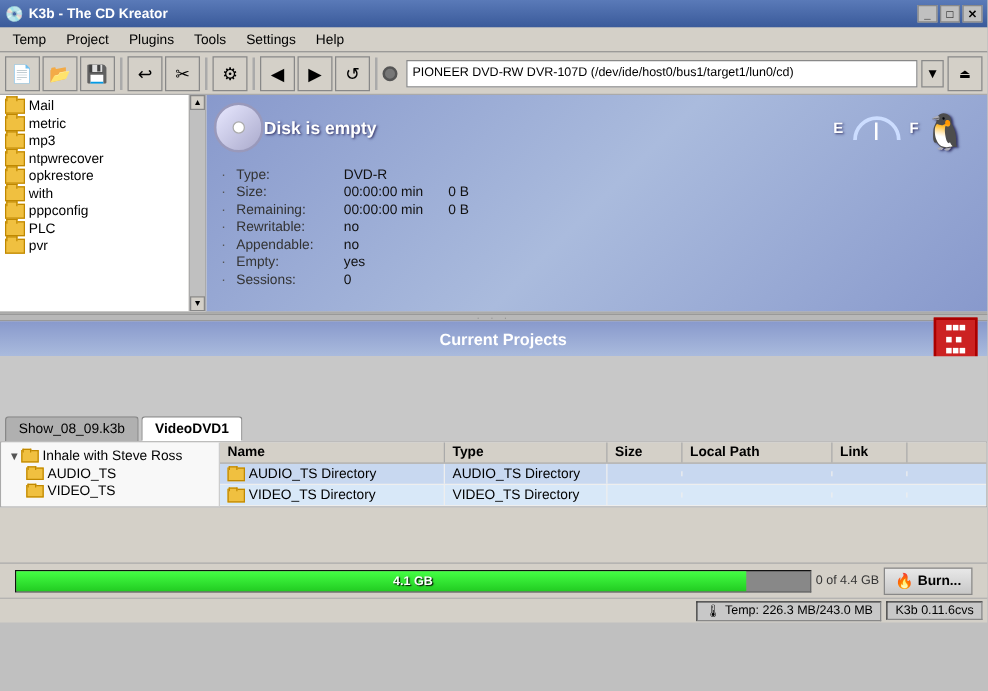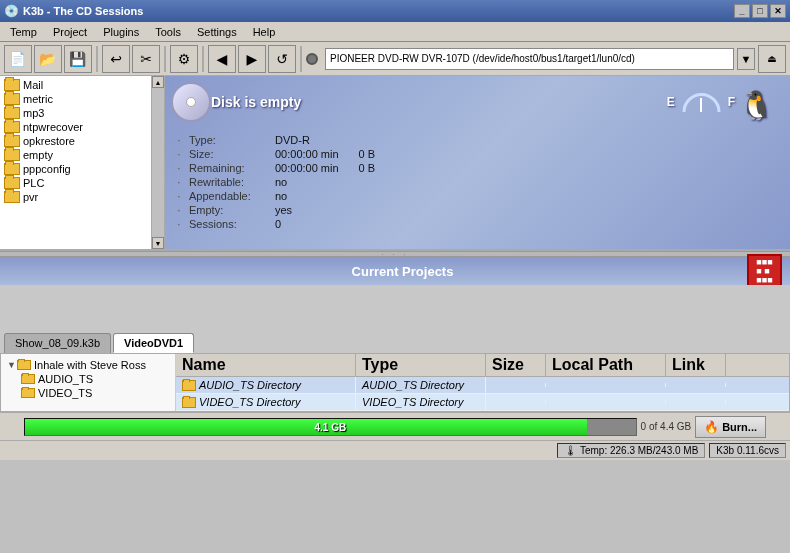--- a/index.html
+++ b/index.html
@@ -66,41 +66,41 @@
     #project-tree { width: 175px; border-right: 1px solid #ccc; padding: 4px; background: #f8f8f8; }
     .project-item { display: flex; align-items: center; font-size: 11px; padding: 1px 2px; cursor: pointer; }
     .project-item .expand-icon { width: 10px; color: #555; font-size: 9px; }
     .project-sub { padding-left: 14px; }
     .small-folder { width: 14px; height: 10px; background: #f0c040; border: 1px solid #c08800; margin-right: 3px; flex-shrink: 0; position: relative; }
     .small-folder::before { content: ''; position: absolute; top: -2px; left: 0; width: 5px; height: 2px; background: #f0c040; border: 1px solid #c08800; border-bottom: none; }
 
     
     #project-table { flex: 1; display: flex; flex-direction: column; }
     #table-header { display: flex; background: #d4d0c8; border-bottom: 1px solid #aaa; }
-    .th { padding: 2px 6px; font-size: 16px; border-right: 1px solid #aaa; font-weight: bold; flex-shrink: 0; }
+    .th { padding: 2px 6px; font-size: 11px; border-right: 1px solid #aaa; font-weight: bold; flex-shrink: 0; }
     .th-name { width: 180px; }
     .th-type { width: 130px; }
     .th-size { width: 60px; }
     .th-lpath { width: 120px; }
     .th-link { width: 60px; }
-    #table-body { flex: 1; overflow-y: auto; font-style: italic; }
+    #table-body { flex: 1; overflow-y: auto; }
     .tr { display: flex; align-items: center; border-bottom: 1px solid #eee; }
     .tr.selected { background: #c8d8f0; }
     .tr.selected2 { background: #d8e8f8; }
     .td { padding: 2px 6px; font-size: 11px; border-right: 1px solid #eee; flex-shrink: 0; white-space: nowrap; overflow: hidden; text-overflow: ellipsis; }
     .td-name { width: 180px; display: flex; align-items: center; gap: 3px; }
     .td-type { width: 130px; }
     .td-size { width: 60px; }
     .td-lpath { width: 120px; }
     .td-link { width: 60px; }
     .row-icon { width: 14px; height: 11px; background: #f0c040; border: 1px solid #c08800; flex-shrink: 0; position: relative; }
     .row-icon::before { content: ''; position: absolute; top: -2px; left: 0; width: 5px; height: 2px; background: #f0c040; border: 1px solid #c08800; border-bottom: none; }
 
     
-    #progress-bar-area { height: 28px; background: #d4d0c8; border-top: 1px solid #aaa; display: flex; align-items: center; padding: 3px 24px; gap: 4px; }
+    #progress-bar-area { height: 28px; background: #d4d0c8; border-top: 1px solid #aaa; display: flex; align-items: center; padding: 3px 12px; gap: 4px; margin-top: 44px; }
     #progress-track { flex: 1; height: 18px; background: #888; border: 1px inset #666; position: relative; }
     #progress-fill { height: 100%; background: linear-gradient(to bottom, #44ff44, #22cc22); width: 92%; }
     #progress-label { position: absolute; width: 100%; text-align: center; top: 0; line-height: 18px; font-size: 10px; font-weight: bold; color: white; text-shadow: 1px 1px 1px #000; }
     #progress-extra { display: flex; align-items: center; gap: 2px; font-size: 10px; }
     #burn-btn { padding: 3px 8px; background: linear-gradient(to bottom, #e8e8e8, #c8c8c8); border: 1px solid #888; cursor: pointer; font-size: 11px; font-weight: bold; display: flex; align-items: center; gap: 3px; }
     .fire-icon { font-size: 12px; }
 
     
     #status-bar { height: 20px; background: #d4d0c8; border-top: 1px solid #aaa; display: flex; align-items: center; justify-content: flex-end; padding: 0 4px; font-size: 10px; gap: 4px; }
     .status-segment { border: 1px inset #888; padding: 1px 6px; background: #c8c8c8; display: flex; align-items: center; gap: 3px; }
@@ -115,21 +115,21 @@
     #bottom-resize { height: 6px; background: #b8b8b8; border-top: 1px solid #999; border-bottom: 1px solid #999; cursor: row-resize; display: flex; align-items: center; justify-content: center; }
 
     .dots3 { color: #888; font-size: 8px; letter-spacing: 3px; }
   </style>
 </head>
 <body>
 
 <div id="title-bar">
   <div class="title-text">
     <span style="font-size:12px;">💿</span>
-    <span>K3b - The CD Sessions</span>
+    <span>K3b - The CD Kreator</span>
   </div>
   <div class="win-controls">
     <div class="win-btn">_</div>
     <div class="win-btn">□</div>
     <div class="win-btn">✕</div>
   </div>
 </div>
 
 <div id="menu-bar">
   <span>Temp</span>
@@ -182,21 +182,21 @@
       <div class="tree-item">
         <div class="folder-icon"></div>
         <span>ntpwrecover</span>
       </div>
       <div class="tree-item">
         <div class="folder-icon"></div>
         <span>opkrestore</span>
       </div>
       <div class="tree-item">
         <div class="folder-icon"></div>
-        <span>empty</span>
+        <span>with</span>
       </div>
       <div class="tree-item">
         <div class="folder-icon"></div>
         <span>pppconfig</span>
       </div>
       <div class="tree-item">
         <div class="folder-icon"></div>
         <span>PLC</span>
       </div>
       <div class="tree-item">

